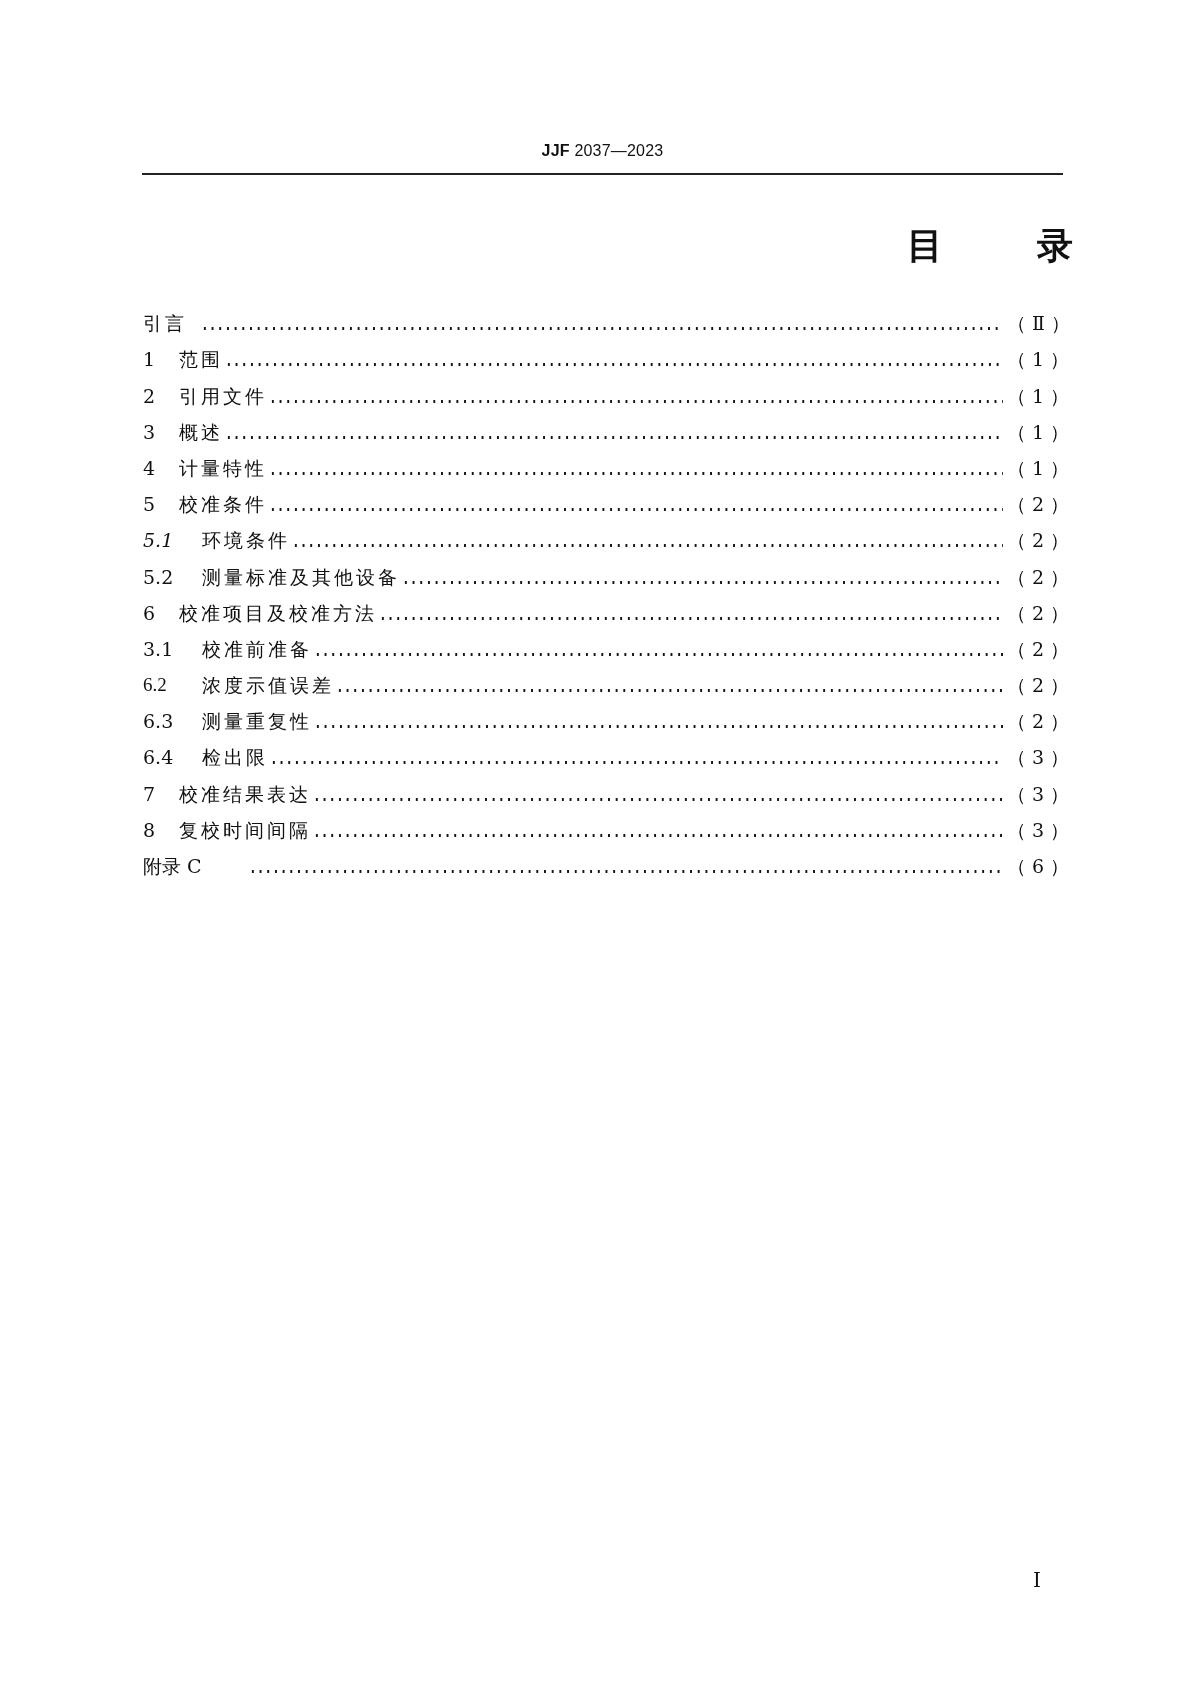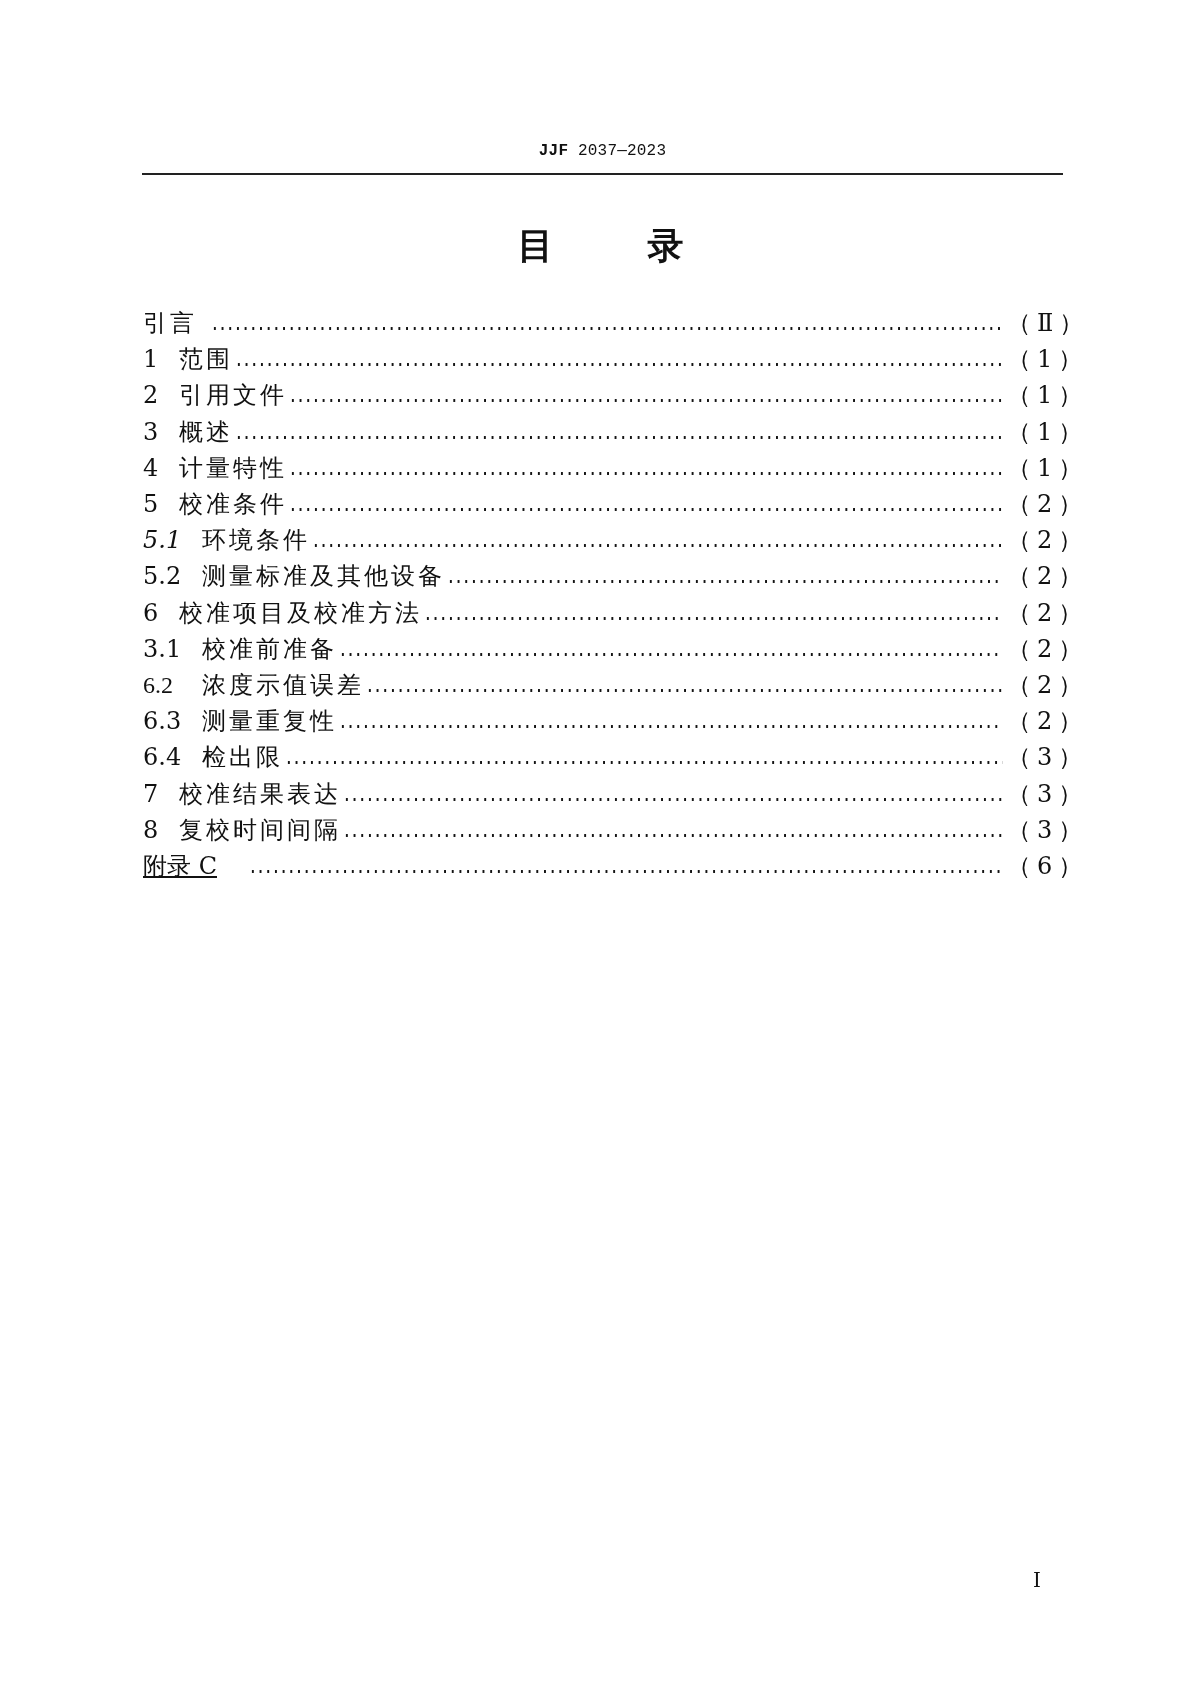--- a/index.html
+++ b/index.html
@@ -1,26 +1,26 @@
 <!DOCTYPE html>
 <html><head>
   <meta charset="utf-8">
   <style>
     html, body { margin: 0; padding: 0; background: #ffffff; }
     body { width: 1191px; height: 1685px; position: relative; overflow: hidden;
            font-family: "DejaVu Serif", "Liberation Serif", serif; color: #111; }
     .header { position: absolute; left: 142px; width: 921px; top: 142px; text-align: center;
-              font-family: Liberation Mono, monospace; font-size: 16px; letter-spacing: 0.2px; }
+              font-family: Liberation Sans, sans-serif; font-size: 16px; letter-spacing: 0.2px; }
     .header .bold { font-weight: bold; }
     .rule { position: absolute; left: 142px; width: 921px; top: 173px; height: 0; border-top: 2px solid #222; }
-    .title { position: absolute; left: 141px; width: 921px; top: 222px; text-align: center;
+    .title { position: absolute; left: 154px; width: 921px; top: 222px; text-align: right;
              font-family: "DejaVu Sans", sans-serif; font-size: 36px; font-weight: bold; letter-spacing: 2px; }
     .title span.gap { display: inline-block; width: 92px; }
     .toc { position: absolute; left: 143px; width: 920px; top: 305px; }
-    .row { display: flex; align-items: center; height: 36.2px; font-size: 24px; line-height: 36px; white-space: nowrap; }
+    .row { display: flex; align-items: flex-end; height: 36.2px; font-size: 19px; line-height: 36px; white-space: nowrap; }
     .num { display: inline-block; }
     .label { display: inline-block; letter-spacing: 3px; }
     .leader { flex: 1; overflow: hidden; margin: 0 4px 0 2px; height: 36px; position: relative; }
     .leader::before { content: ""; position: absolute; left: 0; right: 0; top: 22px; height: 3px;
                       background-image: radial-gradient(circle, #111 1.1px, transparent 1.4px);
                       background-size: 7.7px 3px; background-repeat: repeat-x; }
     .page { width: 56px; text-align: center; letter-spacing: 6px; }
     .pagenum { position: absolute; left: 1033px; top: 1568px; font-size: 20px;
                font-family: "DejaVu Serif", serif; }
   </style>
@@ -122,19 +122,19 @@
       <span class="leader"></span>
       <span class="page">（3）</span>
     </div>
     <div class="row">
       <span class="num" style="width: 36px;">8</span>
       <span class="label">复校时间间隔</span>
       <span class="leader"></span>
       <span class="page">（3）</span>
     </div>
     <div class="row">
-      <span class="num" style="width: 92px; text-decoration: underline;">附录 C</span>
+      <span class="num" style="width: 92px;">附录 C</span>
       <span class="leader" style="margin-left: 14px;"></span>
       <span class="page">（6）</span>
     </div>
   </div>
 
 <div class="pagenum">I</div>
 
 </body></html>

